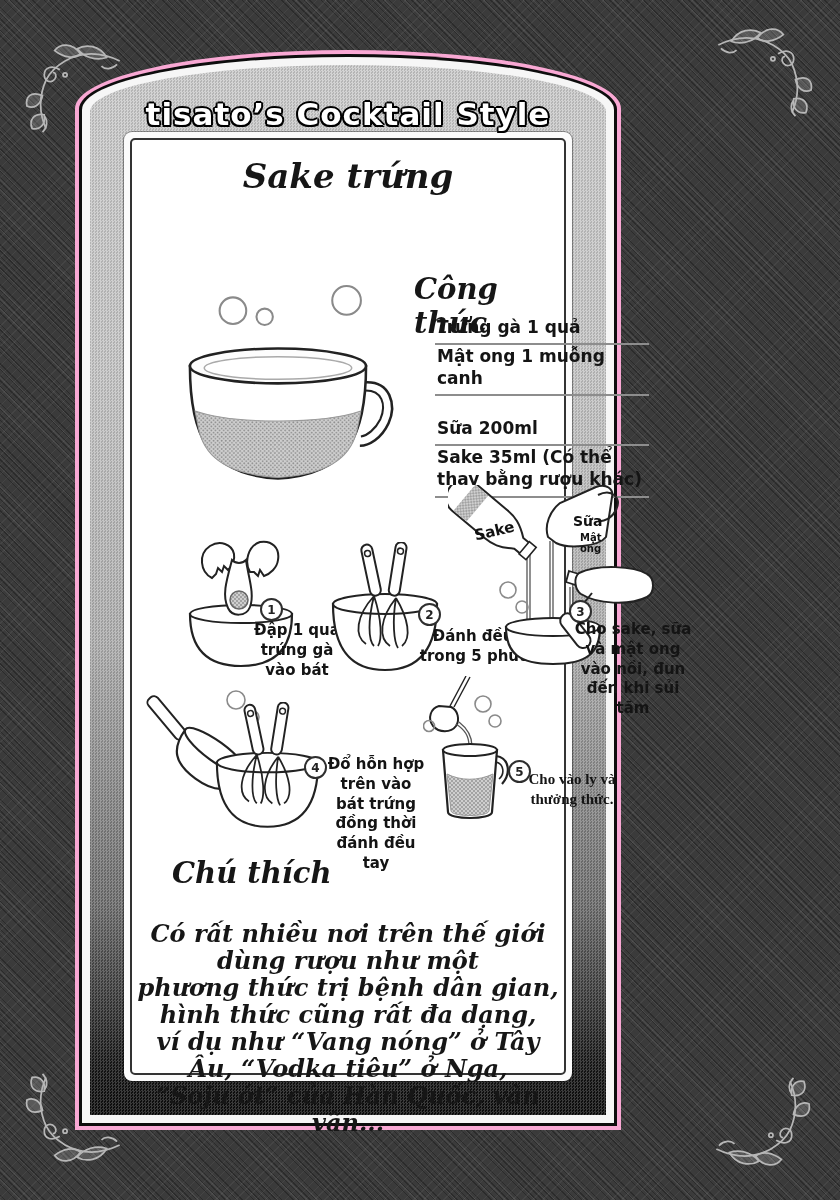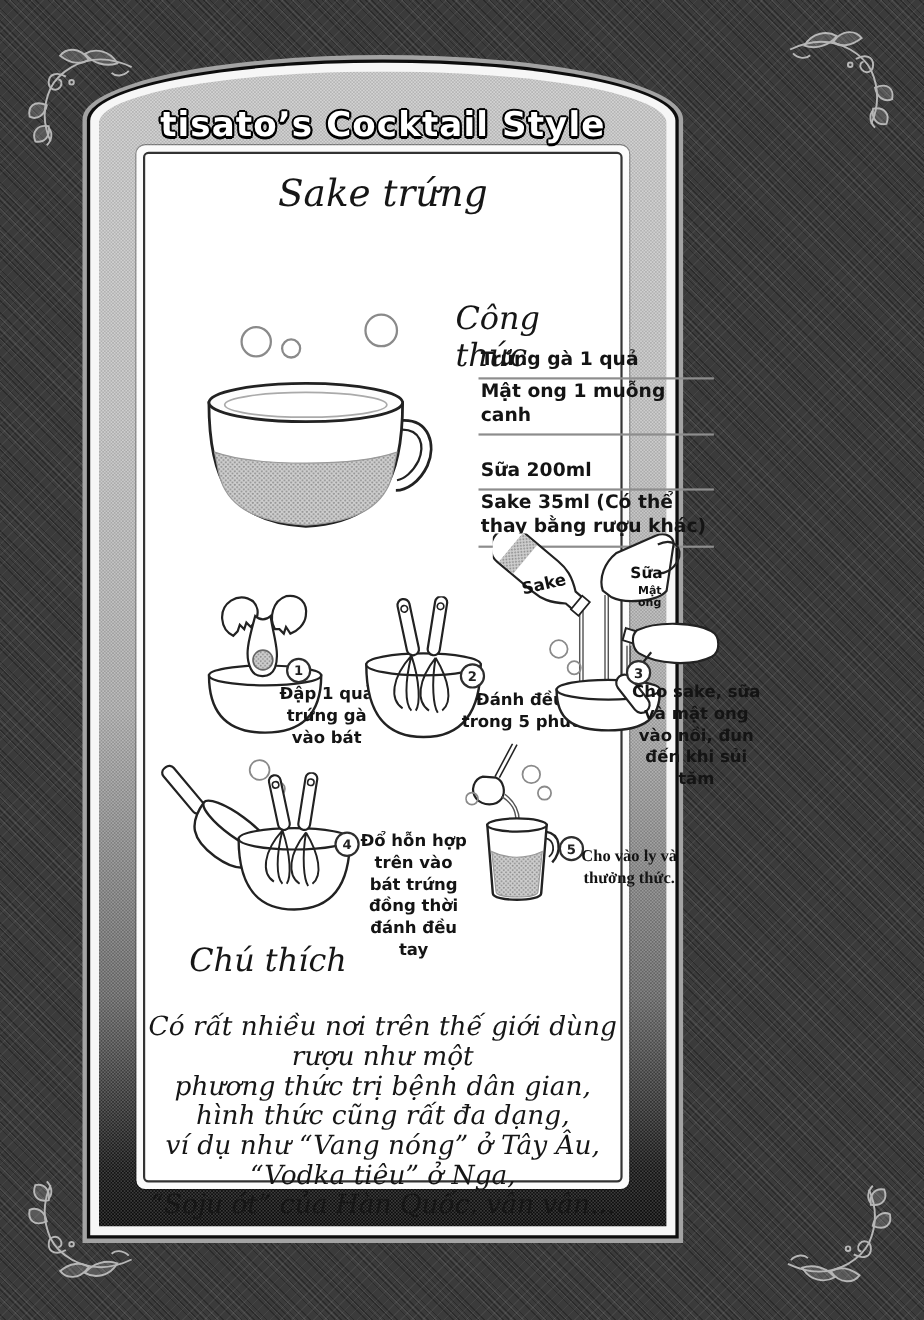--- a/index.html
+++ b/index.html
@@ -12,21 +12,21 @@
       repeating-linear-gradient(45deg, rgba(0,0,0,.28) 3px 4px, transparent 4px 7px);
     font-family:"DejaVu Sans", sans-serif;
   }
   .ornament{position:absolute;width:104px;height:110px;opacity:.85;}
   .orn-tl{left:20px;top:32px;}
   .orn-tr{right:22px;top:16px;transform:scaleX(-1);}
   .orn-bl{left:20px;bottom:26px;transform:scaleY(-1);}
   .orn-br{right:24px;bottom:22px;transform:scale(-1,-1);}
 
   
-  .f1{position:absolute;left:75px;top:50px;width:546px;height:1080px;background:#a3a3a3;
+  .f1{position:absolute;left:75px;top:50px;width:546px;height:1080px;background:#f9a8d4;
       border-radius:345px 345px 0 0 / 74px 74px 0 0; box-sizing:border-box;padding:4px;}
   .f2{width:100%;height:100%;background:#0d0d0d;border-radius:341px 341px 0 0 / 70px 70px 0 0;
       box-sizing:border-box;padding:3px;}
   .f3{width:100%;height:100%;background:#f6f6f6;border-radius:338px 338px 0 0 / 67px 67px 0 0;
       box-sizing:border-box;padding:8px;}
   .band{width:100%;height:100%;border-radius:330px 330px 0 0 / 60px 60px 0 0;
       box-sizing:border-box;padding:67px 34px 34px 34px;position:relative;
       background-image:
         repeating-conic-gradient(rgba(255,255,255,.18) 0% 25%, rgba(0,0,0,.10) 0% 50%),
         linear-gradient(to bottom,#cacaca 0%,#c3c3c3 30%,#adadad 55%,#6a6a6a 80%,#161616 95%,#0b0b0b 100%);
@@ -36,21 +36,21 @@
   .f5{width:100%;height:100%;background:#fff;border:2px solid #333;border-radius:5px;
       box-sizing:border-box;position:relative;}
 
   .banner-title{
     position:absolute;left:0;top:34px;width:100%;text-align:center;z-index:5;
     font:700 31px/1 "DejaVu Sans", sans-serif;letter-spacing:1px;color:#fff;
     text-shadow:-2px 0 #000,2px 0 #000,0 -2px #000,0 2px #000,
       -1.5px -1.5px #000,1.5px -1.5px #000,-1.5px 1.5px #000,1.5px 1.5px #000;}
 
   .content{position:absolute;left:0;top:0;width:100%;height:100%;}
-  .script{font-family:"DejaVu Serif", serif;font-style:italic;font-weight:400;color:#161616;}
+  .script{font-family:"DejaVu Serif", serif;font-style:italic;font-weight:700;color:#161616;}
   .recipe-title{position:absolute;left:0;top:16px;width:100%;text-align:center;font-size:34px;}
   .sec-head{position:absolute;font-size:29px;}
   .sec-formula{left:282px;top:132px;}
   .sec-notes{left:40px;top:716px;}
 
   .ingredients{position:absolute;left:303px;top:176px;width:214px;margin:0;padding:0;list-style:none;}
   .ingredients li{font:700 17px/1.3 "DejaVu Sans", sans-serif;color:#141414;
       border-bottom:2px solid #8d8d8d;padding:0 2px 5px 2px;}
   .ingredients li.gap{margin-top:21px;}
 

